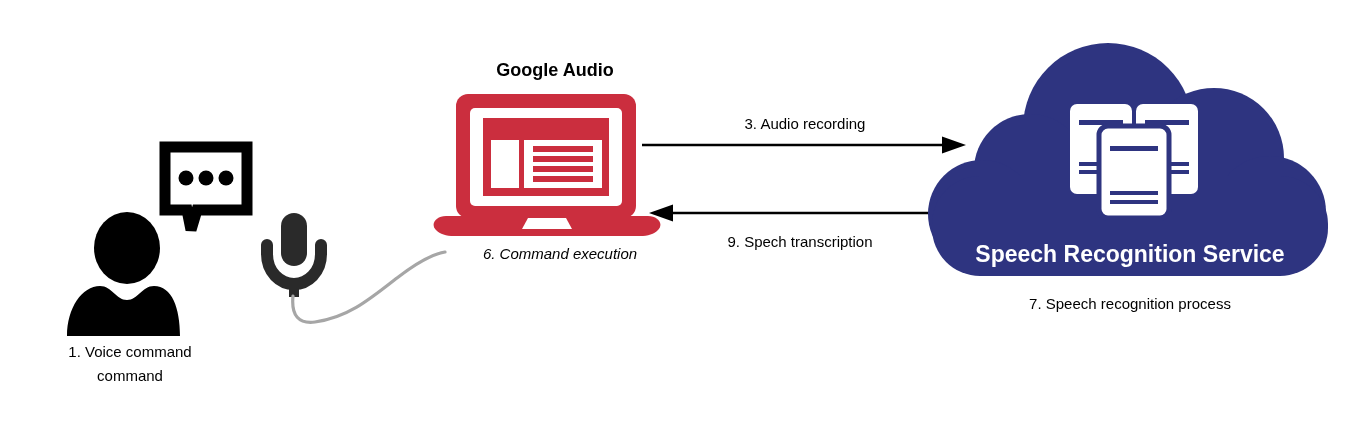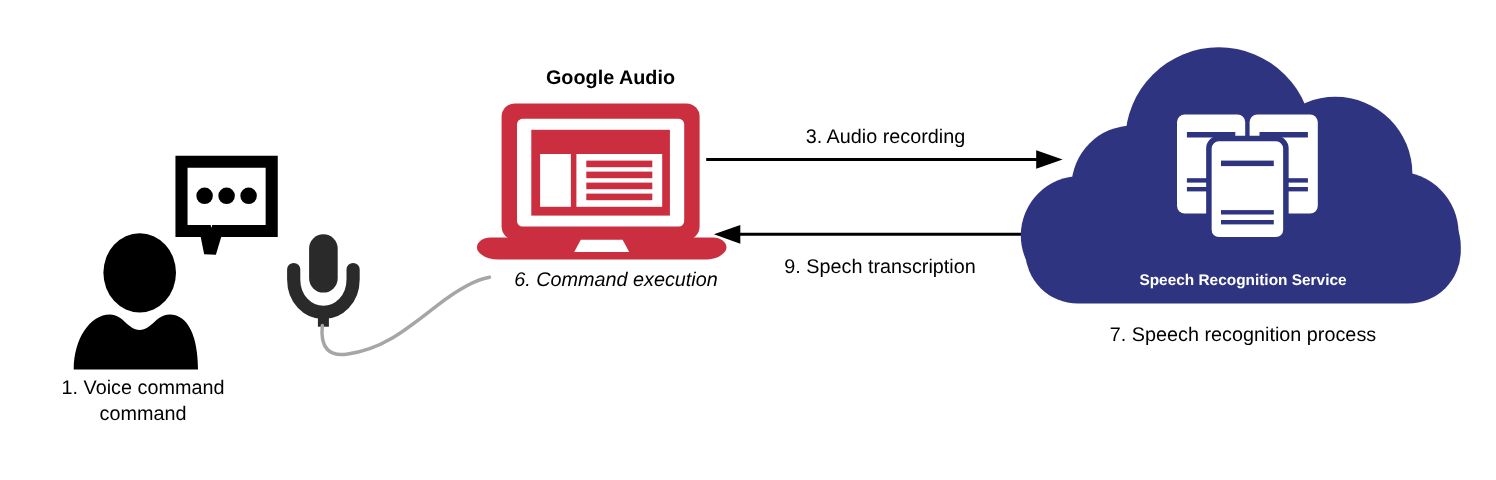--- a/index.html
+++ b/index.html
@@ -14,33 +14,33 @@
     position: relative;
     width: 1360px;
     height: 436px;
     background: #ffffff;
     overflow: hidden;
   }
   .abs { position: absolute; }
   .lbl {
     position: absolute;
     font-family: "Liberation Sans", sans-serif;
-    font-size: 18px;
+    font-size: 15px;
     color: #000000;
     text-align: center;
     line-height: 24px;
     white-space: pre-line;
   }
   .lbl-bold {
     font-weight: bold;
   }
   .cloud-caption {
     color: #ffffff;
     font-weight: bold;
-    font-size: 14px;
+    font-size: 23px;
   }
   svg { display: block; overflow: visible; }
 </style>
 </head>
 <body>
 
 <div id="canvas">
 
   <div class="abs" style="left:60px; top:140px; width:200px; height:200px;">
     <svg width="200" height="200" viewBox="0 0 200 200">

